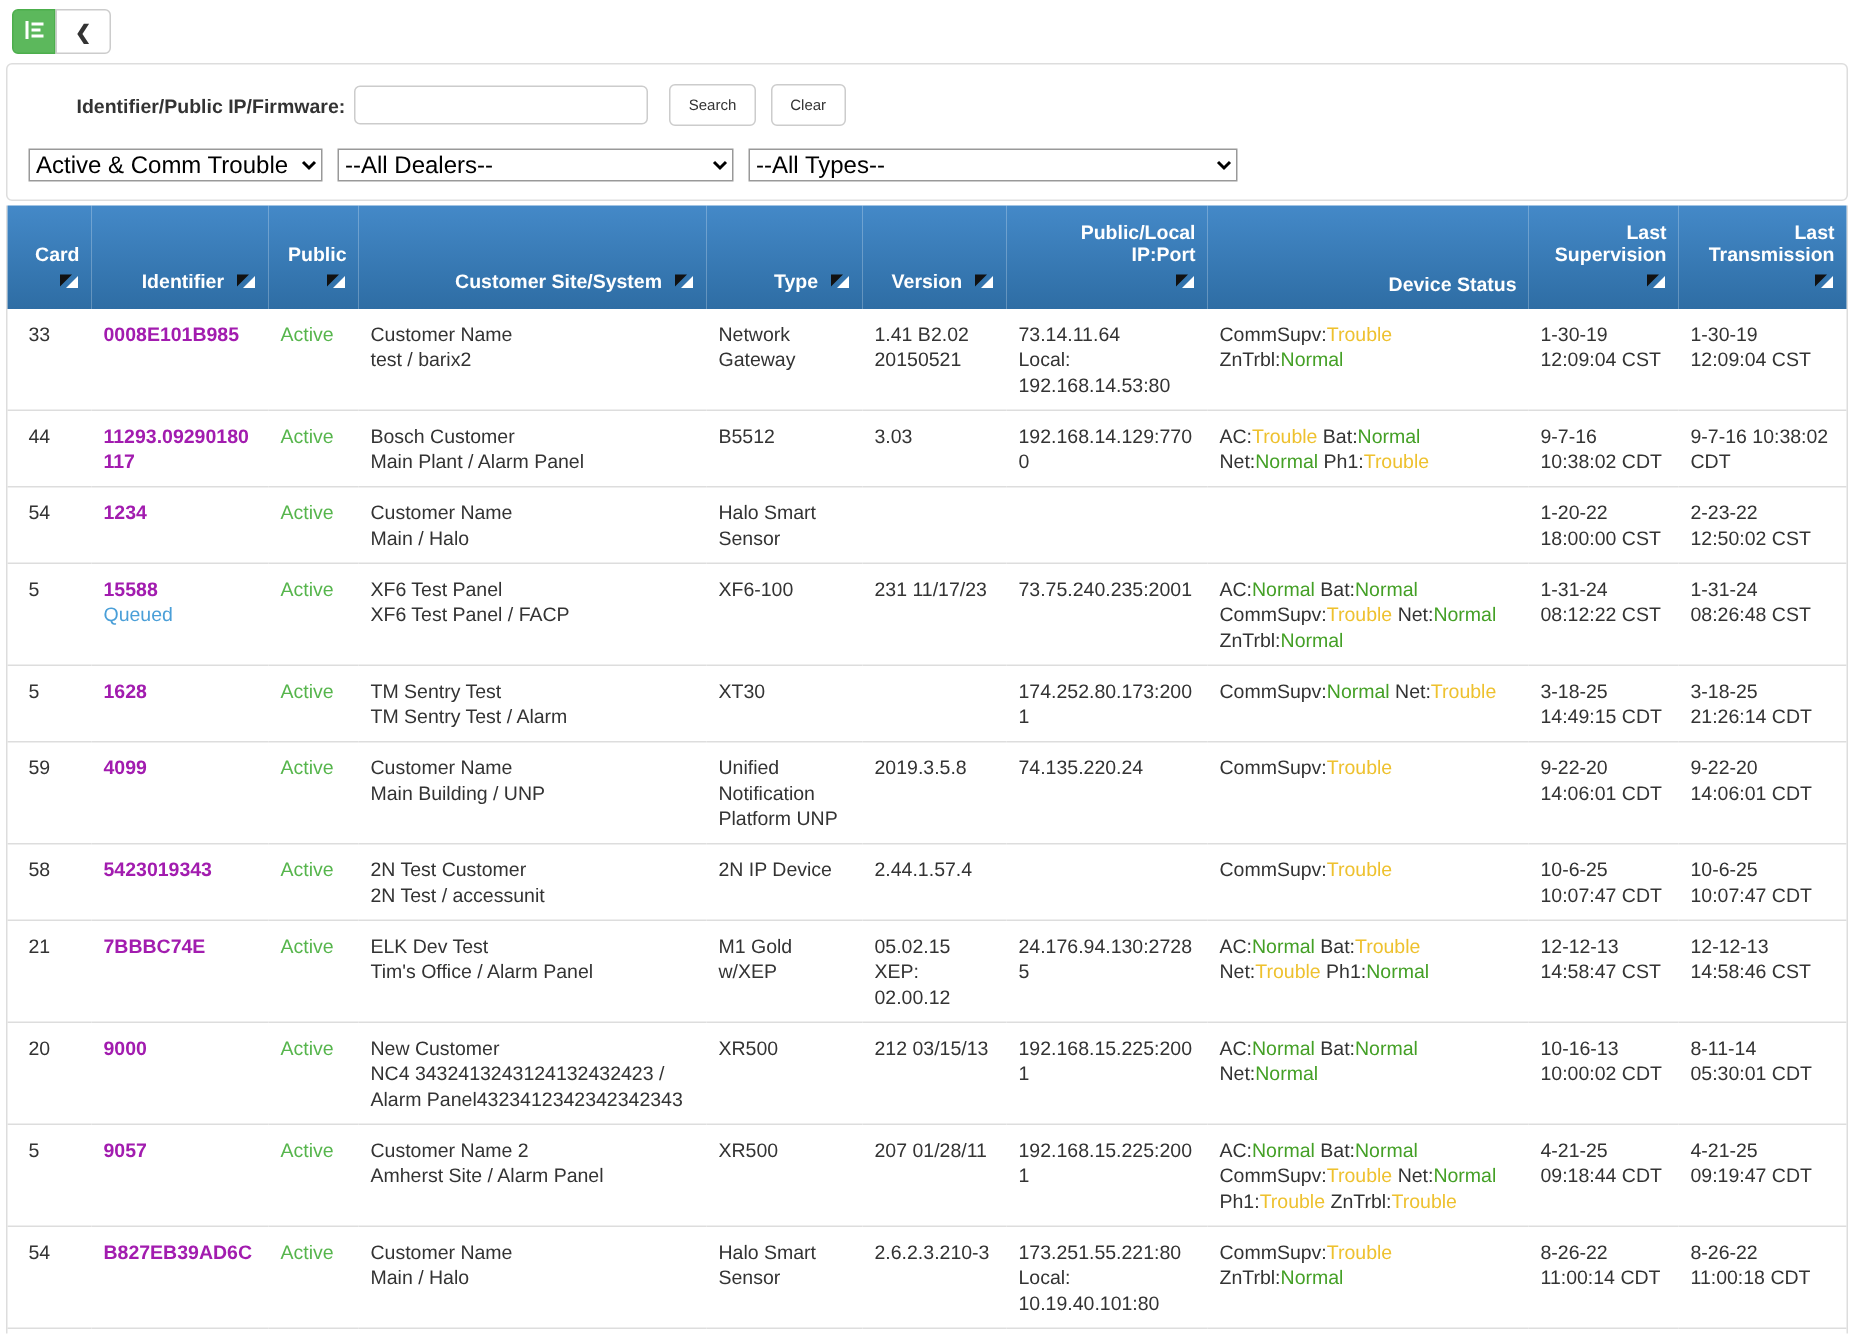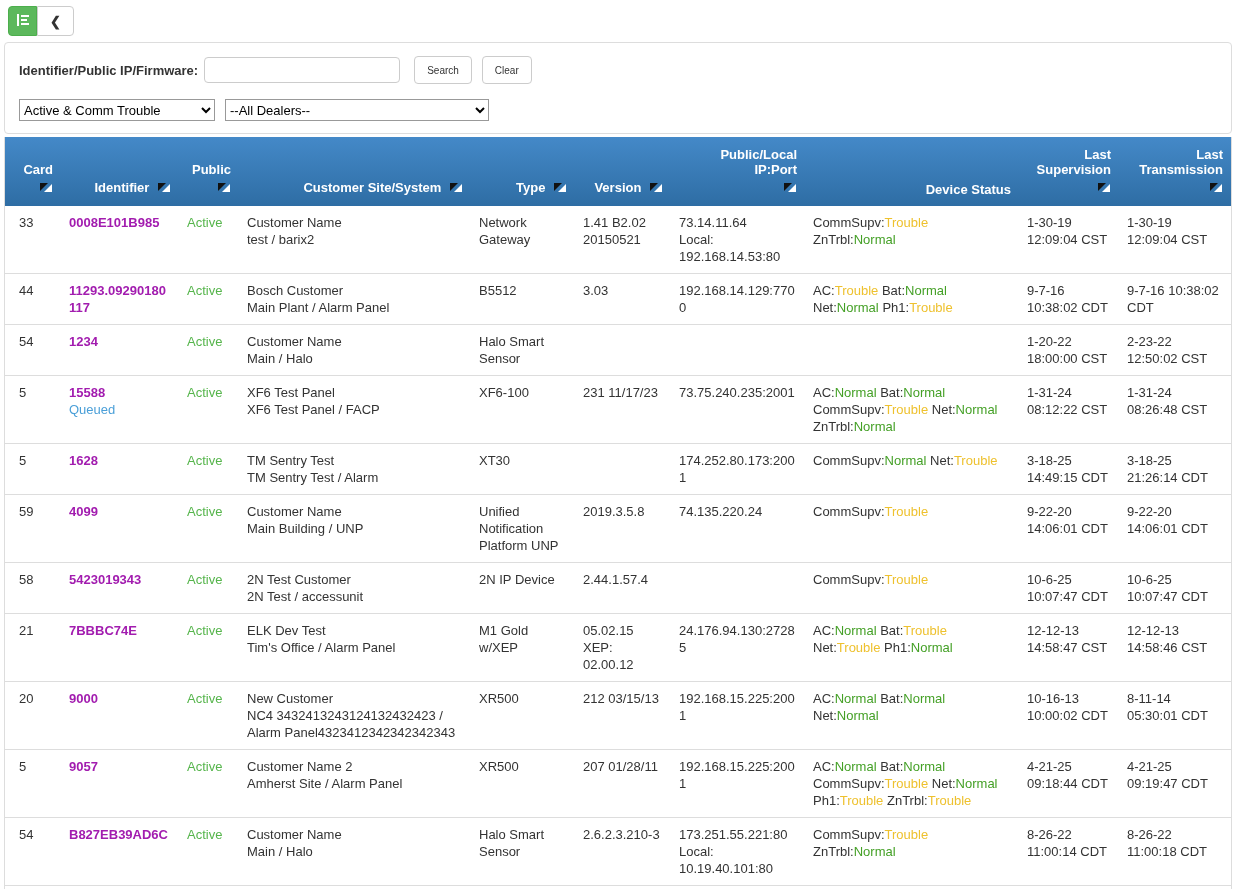--- a/index.html
+++ b/index.html
@@ -16,30 +16,30 @@
   .btn-green { background:#5cb85c; border-color:#4cae4c; width:29px; padding:0; justify-content:center; }
   .btn-blue { background:#428bca; border-color:#357ebd; color:#fff; }
   .btn-id { color:#999; }
   .caret { width:0; height:0; border-left:4px solid transparent; border-right:4px solid transparent;
     border-top:4px solid #fff; display:inline-block; }
   .chev { font-size:13px; font-weight:bold; color:#333; }
 
   
   .filter-panel { margin:1px 4px 3px 4px; border:1px solid #ddd; border-radius:4px;
     padding:13px 14px 12px 14px; }
-  .filter-row1 { display:flex; align-items:center; }
+  .filter-row1 { display:flex; align-items:center;margin-left:32px; }
   .filter-label { font-weight:bold; margin-right:6px; }
   .filter-input { width:196px; height:26px; border:1px solid #ccc; border-radius:4px;
     padding:0 8px; font-size:13px; font-family:inherit; }
   .small-btn { height:28px; padding:0 12px; border:1px solid #ccc; border-radius:4px;
     background:#fff; font-size:10px; font-family:inherit; color:#333; cursor:pointer; }
   .search-btn { margin-left:14px; }
   .clear-btn { margin-left:10px; }
   .filter-row2 { margin-top:15px; display:flex; gap:10px; }
-  select { height:22px; border:1px solid #999; font-size:13px; font-family:inherit; background:#fff; }
+  select { height:22px; border:1px solid #999; font-size:16px; font-family:inherit; background:#fff; }
   .sel-status { width:196px; }
   .sel-dealer { width:264px; }
   .sel-type   { width:326px; }
 
   
   .tablewrap { margin:0 4px; border-left:1px solid #ddd; border-right:1px solid #ddd; }
   table { width:100%; border-collapse:collapse; table-layout:fixed; }
   thead th { background:linear-gradient(180deg,#4489c8 0%,#2e6da4 100%);
     color:#fff; text-align:right; vertical-align:bottom; font-size:13px; font-weight:bold;
     padding:10px 8px 9px 8px; height:62px; }
@@ -82,20 +82,23 @@
     <button class="small-btn search-btn">Search</button>
     <button class="small-btn clear-btn">Clear</button>
   </div>
   <div class="filter-row2">
     <select class="sel-status">
       <option>Active &amp; Comm Trouble</option>
     </select>
     <select class="sel-dealer">
       <option>--All Dealers--</option>
     </select>
+    <select class="sel-type">
+      <option>--All Types--</option>
+    </select>
   </div>
 </div>
 
 <div class="tablewrap">
 <table>
   <colgroup>
     <col style="width:56px">
         <col style="width:118px">
         <col style="width:60px">
     <col style="width:232px">

